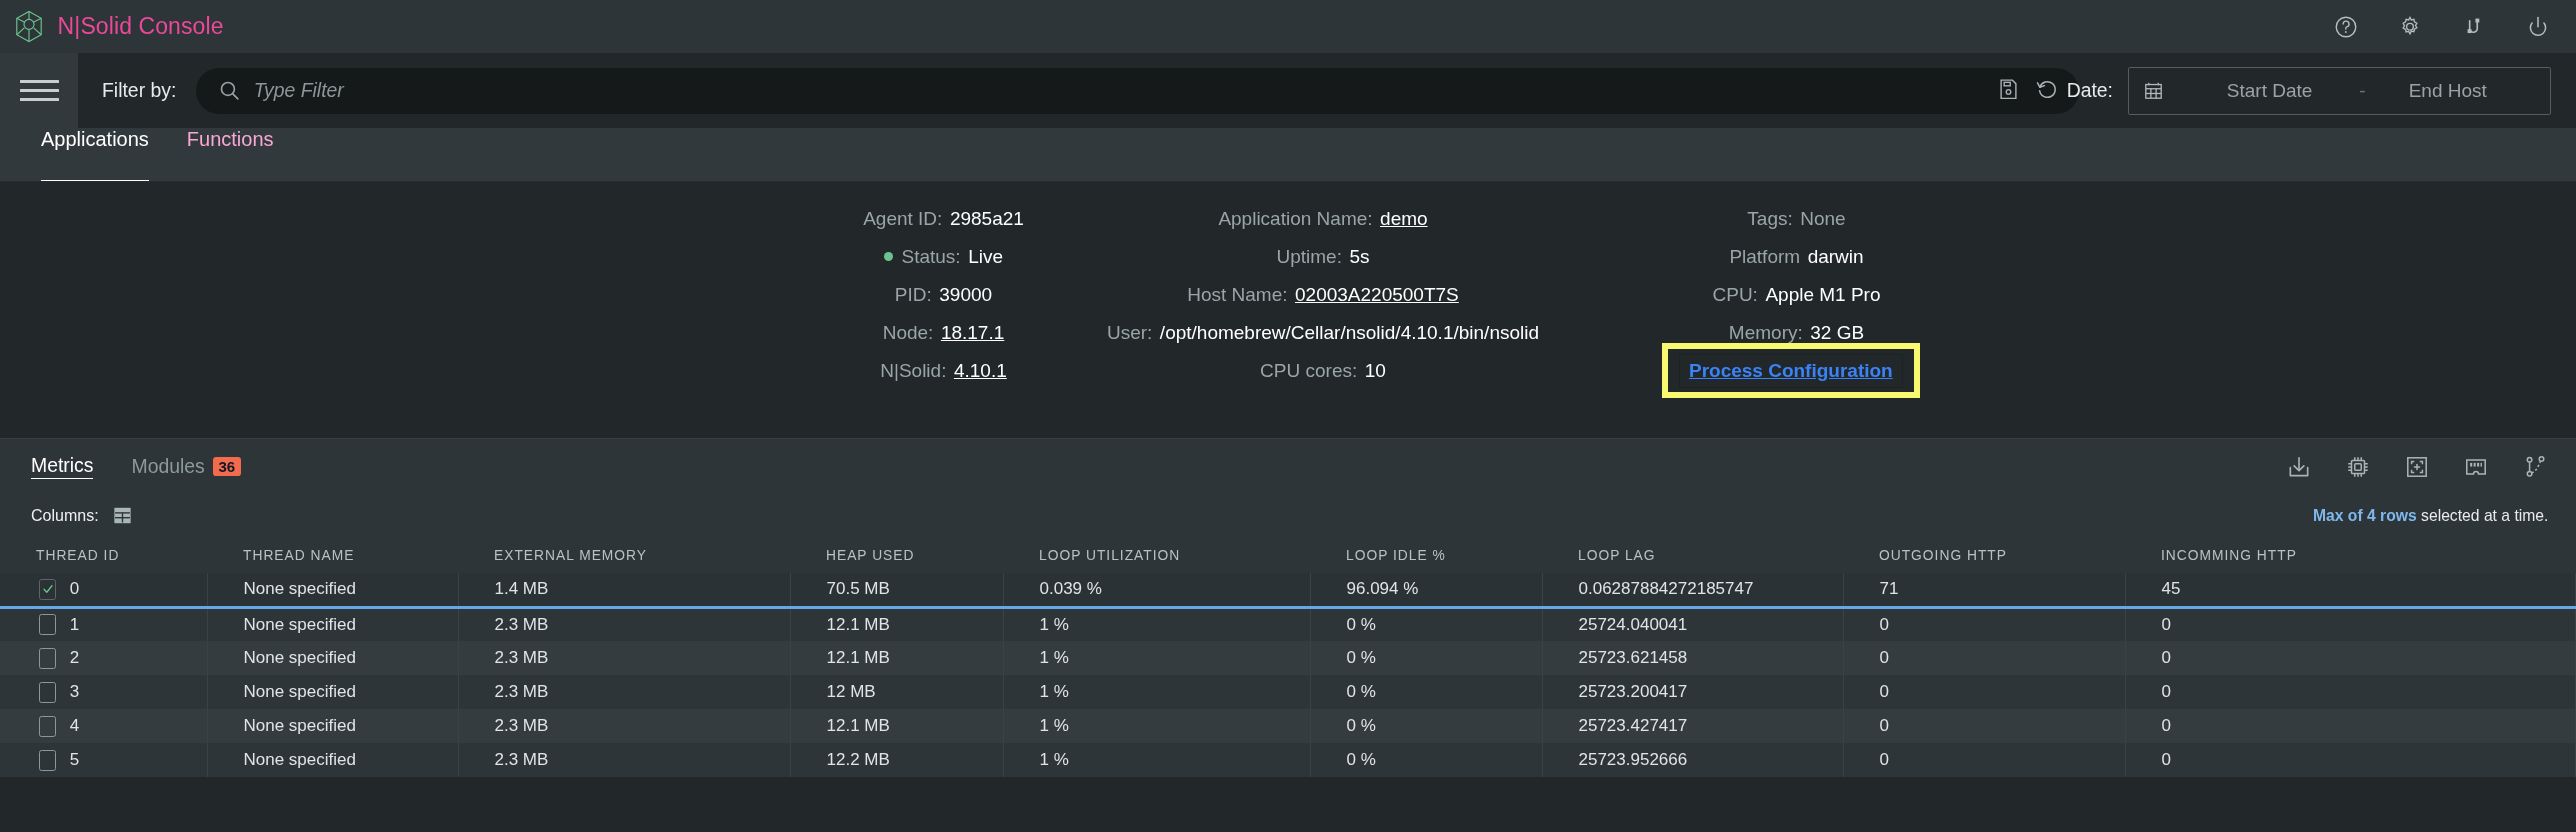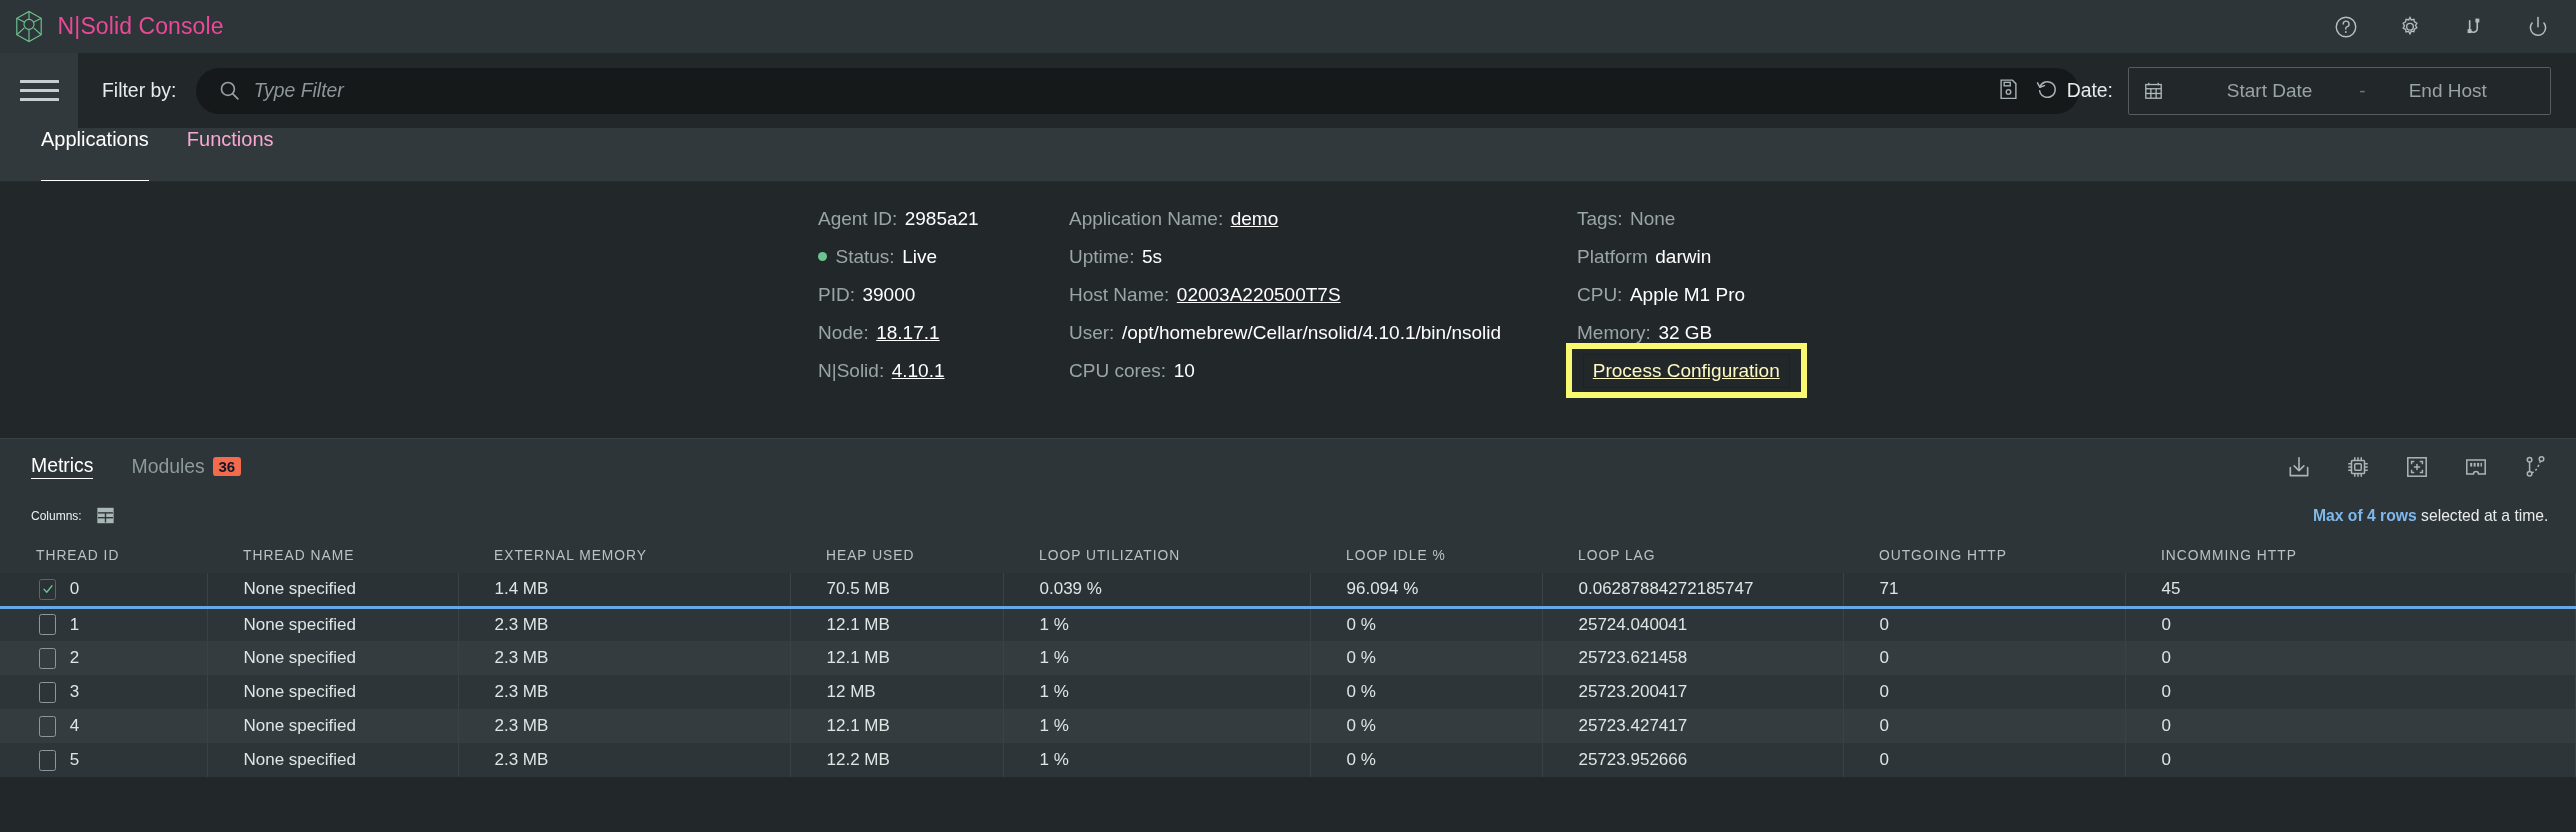--- a/index.html
+++ b/index.html
@@ -97,21 +97,21 @@
   }
   .info-grid {
     display: flex; padding-left: 818px;
   }
   .info-col { display: flex; flex-direction: column; }
   .info-col-1 { width: 251px; }
   .info-col-2 { width: 508px; }
   .info-col-3 { width: 439px; }
   .info-row {
     height: 38px; display: flex; align-items: center;
-    font-size: 19px; white-space: nowrap;
+    font-size: 19px; white-space: nowrap; justify-content: center;
   }
   .info-key { color: #9aa5a8; }
   .info-val { color: #ffffff; margin-left: 7.5px; }
   .info-val.link { text-decoration: underline; }
   .info-val.muted { color: #9aa5a8; margin-left: 7.5px; }
   .status-dot {
     width: 9.4px; height: 9.4px; border-radius: 50%; background: #6cc38f;
     margin-right: 8.1px; flex: 0 0 auto;
   }
   .proc-config-highlight {
@@ -120,22 +120,23 @@
     padding: 1.3px 11.3px 1.3px 11.3px;
     height: 55px;
     margin-left: -11.3px;
   }
   .proc-config-inner {
     border: 1.9px solid #1d2224;
     padding: 5px 8.8px;
     display: flex; align-items: center;
   }
   .proc-config-link {
-    color: #fef9c3; font-size: 19px; text-decoration: underline; cursor: pointer;
+    color: #3b82f6; font-size: 19px; text-decoration: underline; cursor: pointer;
     white-space: nowrap;
+    font-weight: bold;
   }
 
   
   .metrics-bar {
     height: 55px; width: 100%; background: #2e3538;
     display: flex; align-items: center; padding-left: 31px;
     position: relative;
   }
   .mtab { font-size: 19.4px; color: #8d9a9c; cursor: pointer; display: flex; align-items: center; }
   .mtab.active { color: #ffffff; border-bottom: 1.3px solid #ffffff; padding-bottom: 1.9px; }
@@ -148,21 +149,21 @@
     position: absolute; right: 27.6px; top: 0; height: 55px;
     display: flex; align-items: center; gap: 33px;
   }
 
   
   .columns-row {
     height: 43px; width: 100%; background: #2e3538;
     display: flex; align-items: center; padding-left: 31px;
     position: relative;
   }
-  .columns-label { color: #eef1f2; font-size: 12px; }
+  .columns-label { color: #eef1f2; font-size: 16px; }
   .columns-icon { margin-left: 13.8px; display: flex; cursor: pointer; }
   .maxrows {
     position: absolute; right: 27.6px; font-size: 15.7px; color: #e8ebec;
   }
   .maxrows b { color: #7fb8ec; }
 
   
   .table-wrap { width: 100%; background: #2e3538; }
   table { width: 100%; border-collapse: collapse; table-layout: fixed; }
   thead th {

